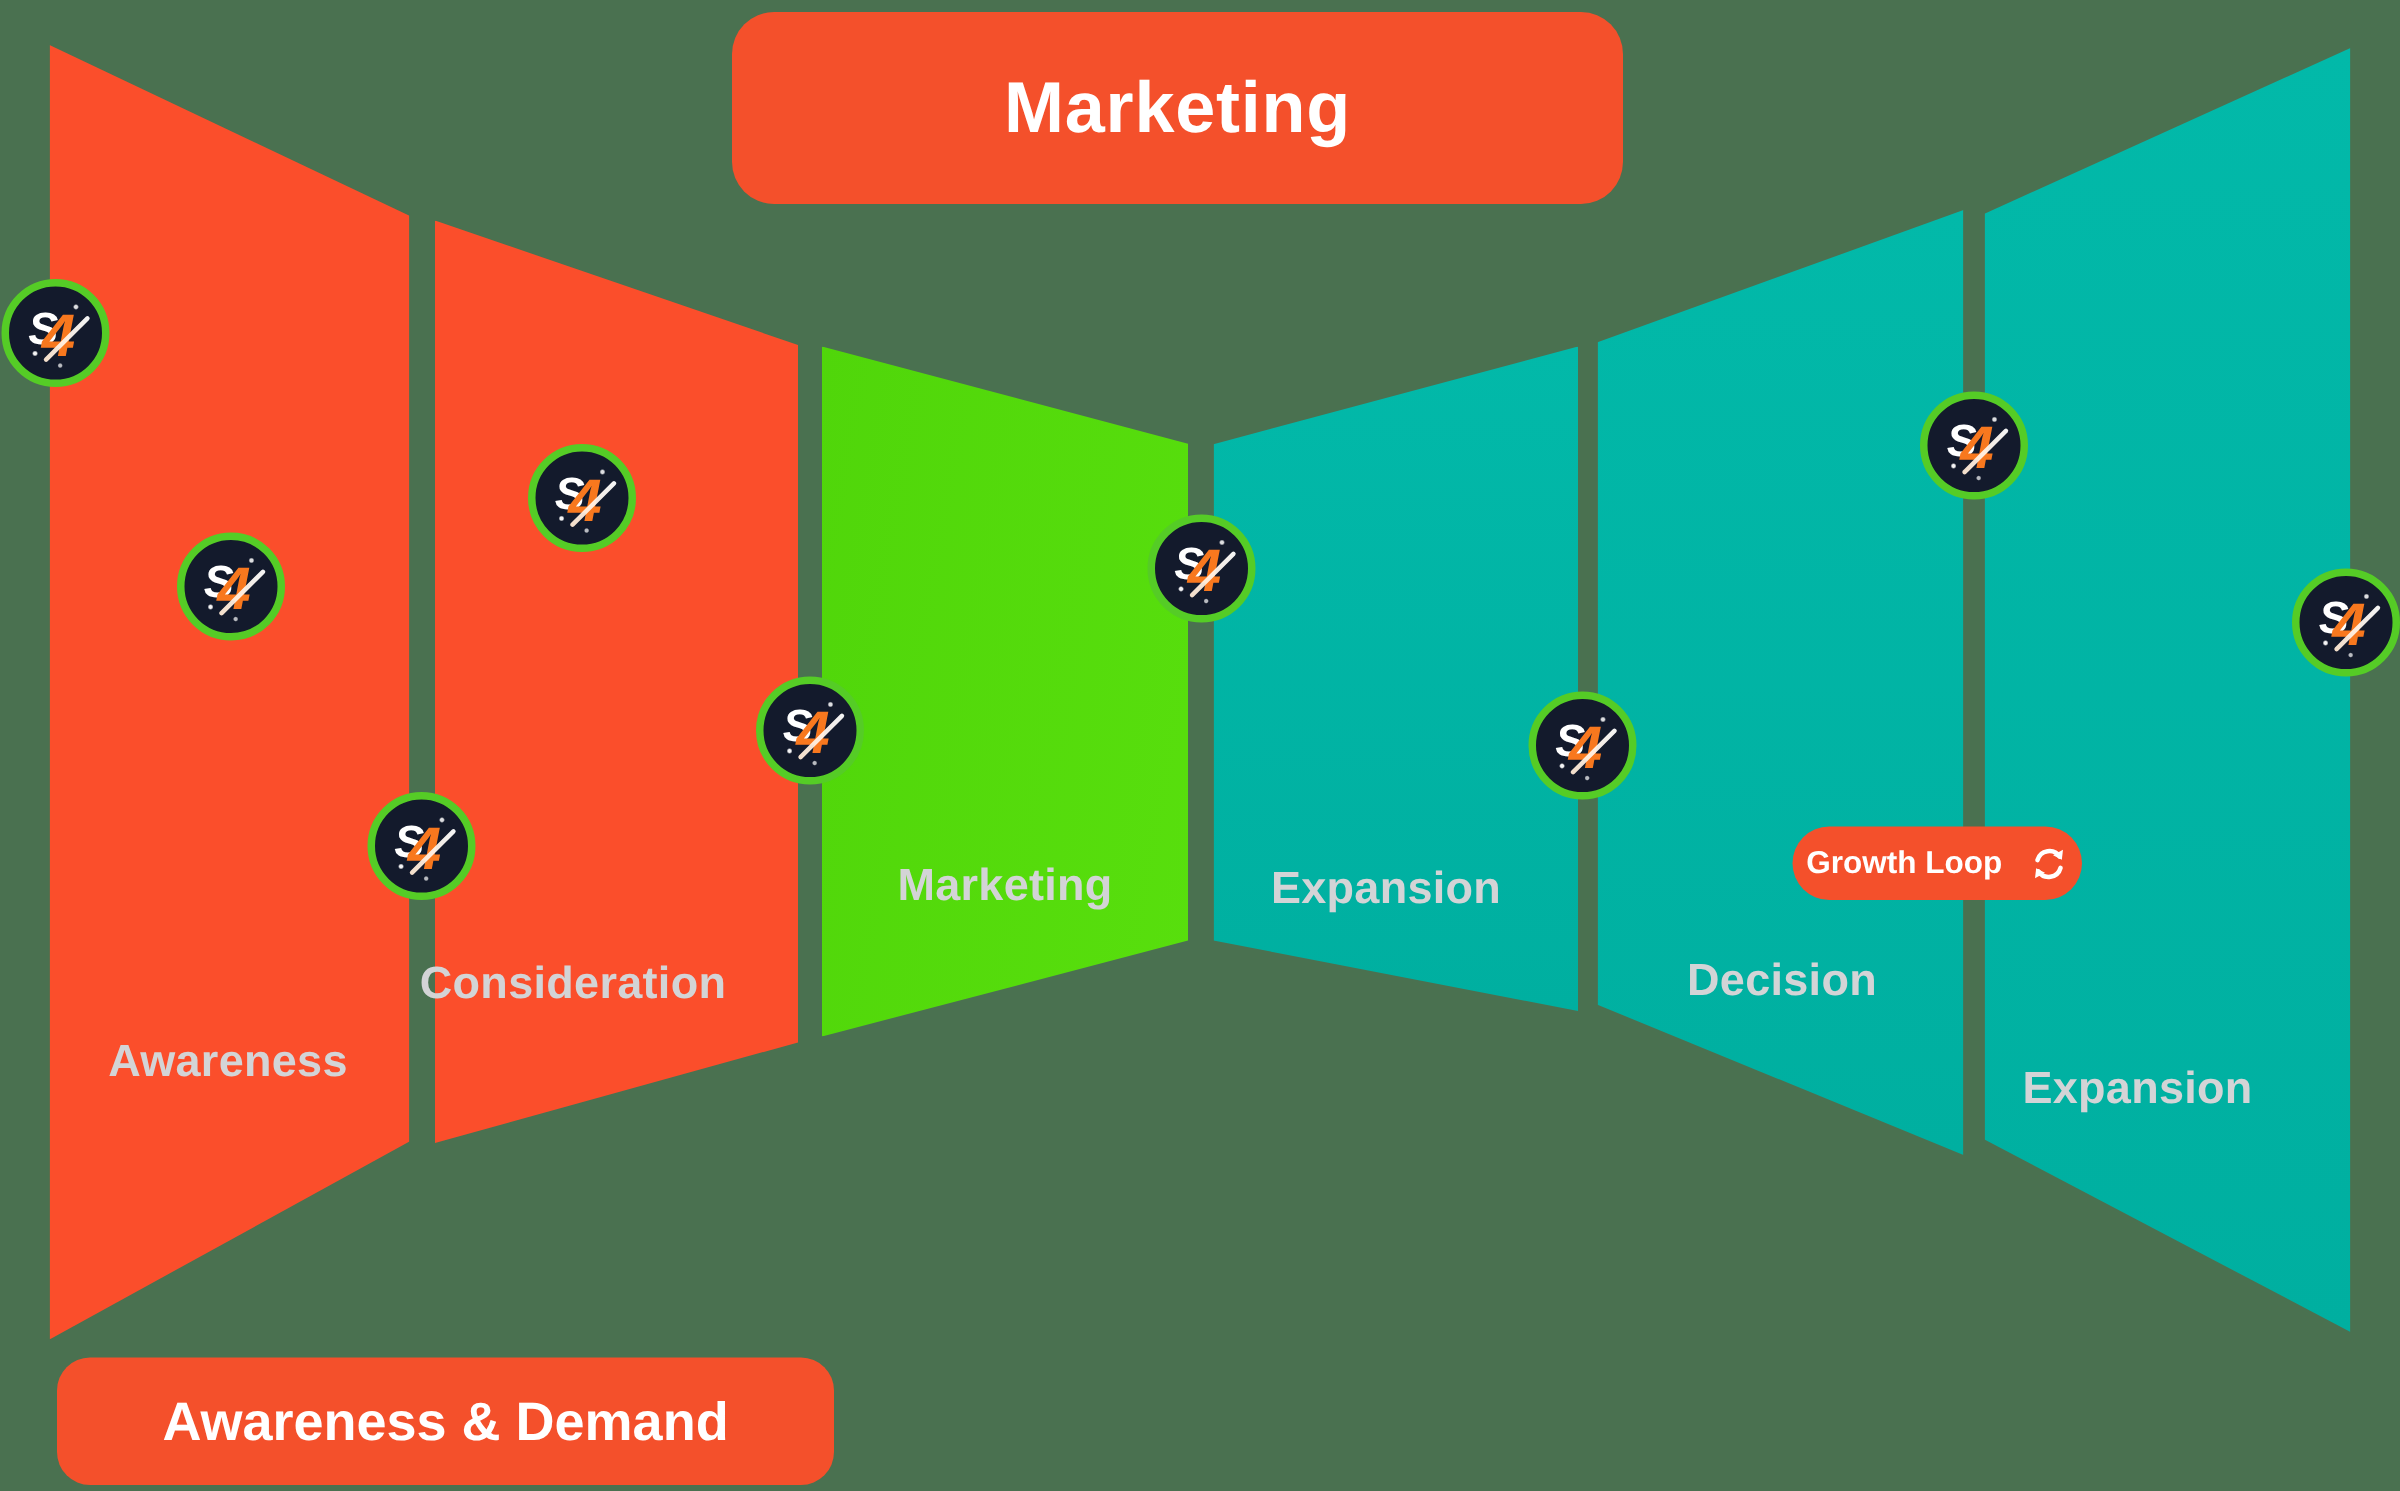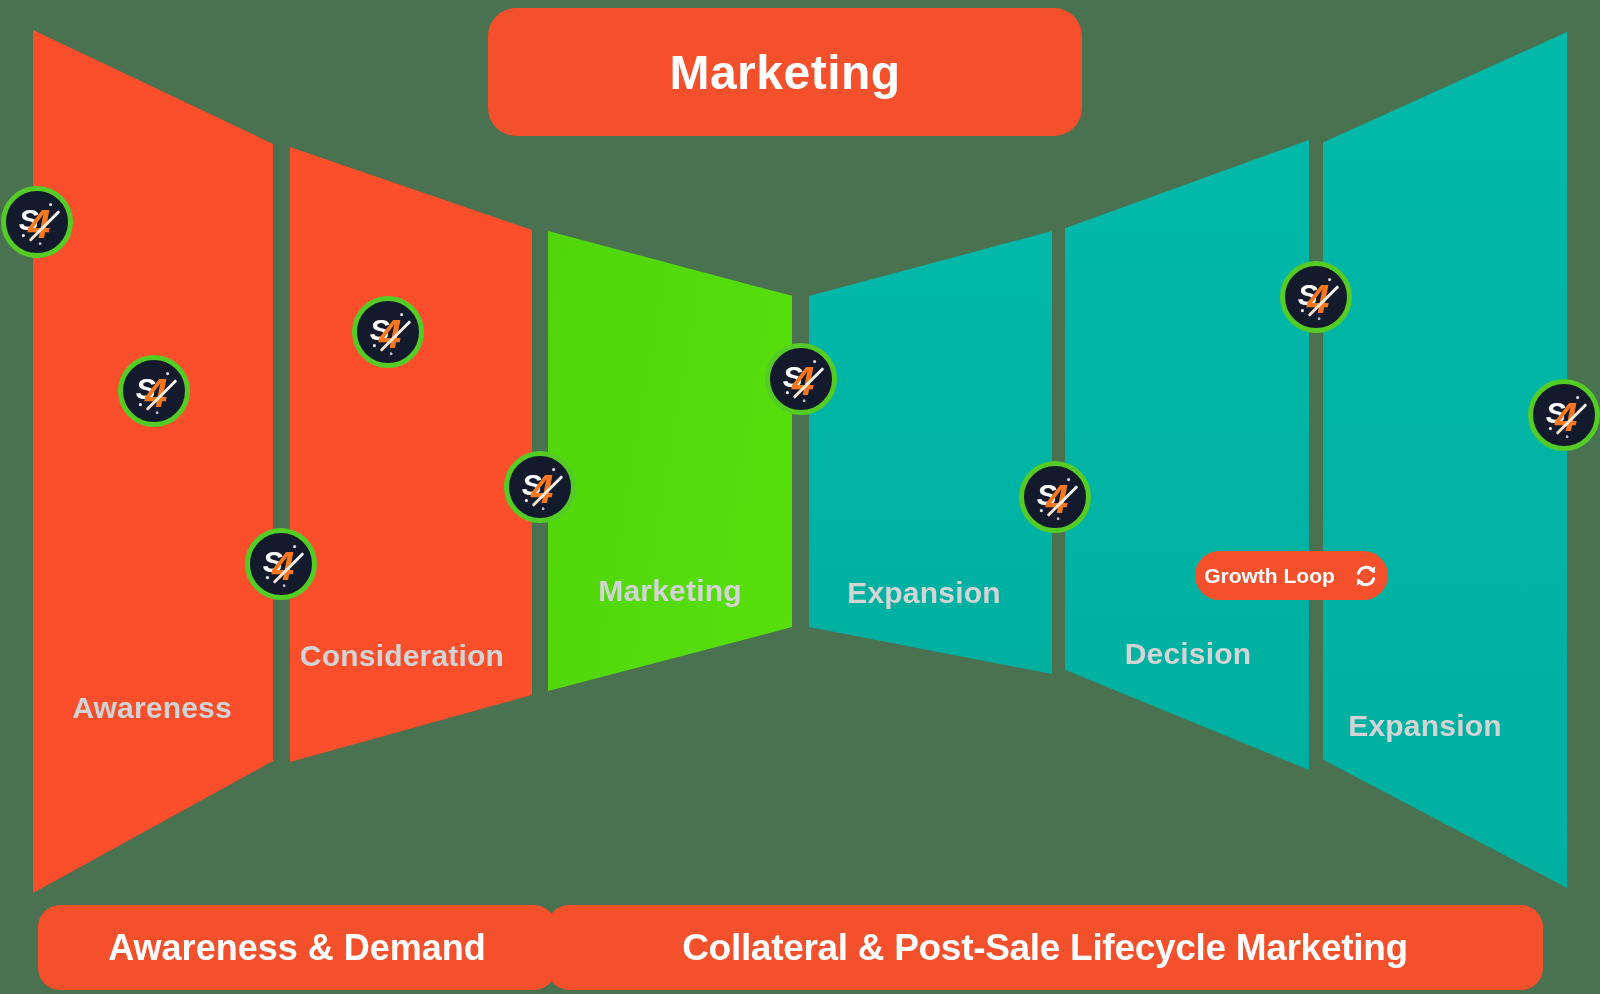--- a/index.html
+++ b/index.html
@@ -25,21 +25,21 @@
     clip-path:polygon(0 14%,100% 0,100% 100%,0 84.1%);}
   #panel-expansion{left:1323px;top:32px;width:244px;height:856px;
     background:linear-gradient(180deg,#02B9A9,#00AFA0);
     clip-path:polygon(0 12.9%,100% 0,100% 100%,0 85%);}
   
   .stage-label{
     position:absolute;transform:translate(-50%,-50%);
     color:#D3D4D6;font-weight:800;font-size:30px;letter-spacing:.2px;white-space:nowrap;
   }
   #label-awareness{left:152px;top:708px;}
-  #label-consideration{left:402px;top:656px;}
+  #label-consideration{left:382px;top:656px;}
   #label-decision{left:670px;top:591px;}
   #label-adoption{left:924px;top:593px;}
   #label-retention{left:1188px;top:654px;}
   #label-expansion{left:1425px;top:726px;}
   
   .banner{
     position:absolute;background:#F4502B;color:#fff;font-weight:800;
     display:flex;align-items:center;justify-content:center;white-space:nowrap;
   }
   #marketing-banner{left:488px;top:8px;width:594px;height:128px;border-radius:28px;
@@ -112,23 +112,20 @@
       <path d="M18.6 7.5A7.6 7.6 0 0 0 4.9 9.6" stroke="#FFFFFF" stroke-width="2.8" fill="none" stroke-linecap="round"></path>
       <polygon points="20.6,3.2 19.9,9.4 14.5,6.6" fill="#FFFFFF"></polygon>
       <path d="M5.4 16.5a7.6 7.6 0 0 0 13.7-2.1" stroke="#FFFFFF" stroke-width="2.8" fill="none" stroke-linecap="round"></path>
       <polygon points="3.4,20.8 4.1,14.6 9.5,17.4" fill="#FFFFFF"></polygon>
     </svg>
   </div>
 
   <div class="banner" id="banner-awareness-demand">
     <span>Awareness &amp; Demand</span>
   </div>
-  <div class="banner" id="banner-collateral">
-    <span>Collateral &amp; Post-Sale Lifecycle Marketing</span>
-  </div>
 
   <div class="s4-badge" id="badge-1">
     <span class="s-letter">S</span>
       <span class="four-letter">4</span>
     <span class="slash"></span>
   </div>
   <div class="s4-badge" id="badge-2">
     <span class="s-letter">S</span>
       <span class="four-letter">4</span>
     <span class="slash"></span>

